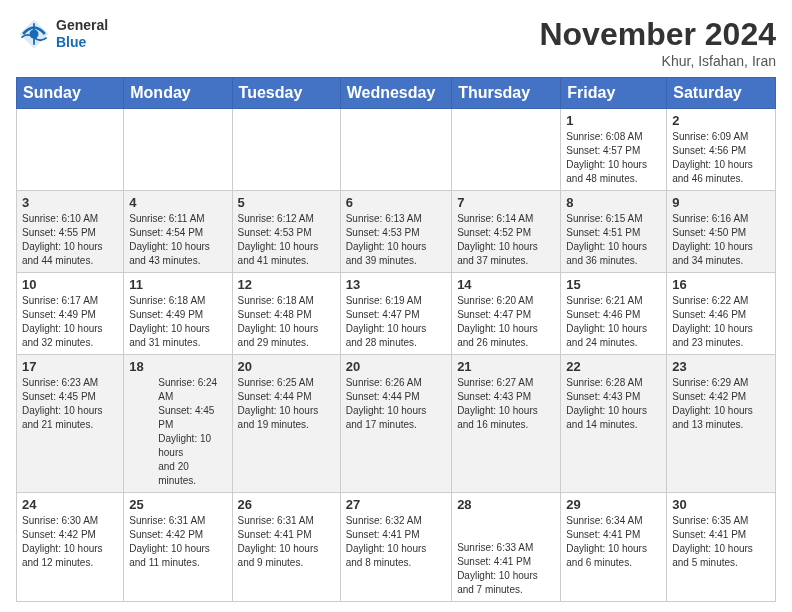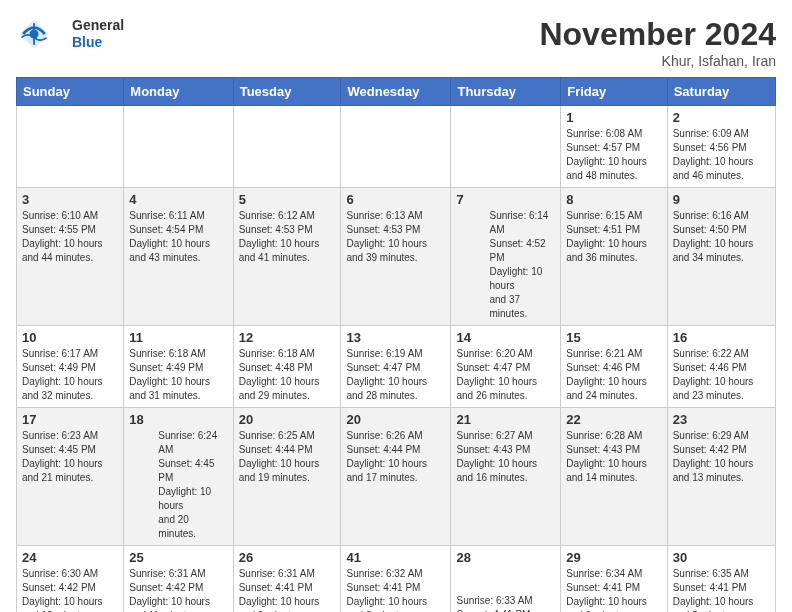--- a/index.html
+++ b/index.html
@@ -12,21 +12,21 @@
     }
     .header {
       display: flex;
       justify-content: space-between;
       align-items: flex-start;
       margin-bottom: 8px;
     }
     .logo {
       display: flex;
       align-items: center;
-      gap: 20px;
+      gap: 4px;
     }
     .logo-text {
       font-size: 14px;
       font-weight: bold;
       color: #333;
       line-height: 1.2;
     }
     .logo-blue { color: #1a6bb5; }
     .logo-icon {
       width: 36px;
@@ -46,21 +46,21 @@
     }
     .calendar {
       width: 100%;
       border-collapse: collapse;
     }
     .calendar th {
       background-color: #4472c4;
       color: #fff;
       text-align: left;
       padding: 6px 6px;
-      font-size: 13px;
+      font-size: 16px;
       border: 1px solid #3a63b0;
     }
     .calendar td {
       vertical-align: top;
       padding: 4px 5px;
       border: 1px solid #ccc;
       font-size: 10.5px;
       color: #333;
       width: 113px;
       min-height: 80px;
@@ -167,21 +167,21 @@
         </td>
         <td>
           <span class="day-num">6</span>
           <div class="day-info" style="white-space: pre-line;">Sunrise: 6:13 AM
 Sunset: 4:53 PM
 Daylight: 10 hours
 and 39 minutes.</div>
         </td>
         <td>
           <span class="day-num">7</span>
-          <div class="day-info" style="white-space: pre-line; margin-left: 33px;">Sunrise: 6:14 AM
+          <div class="day-info" style="white-space: pre-line;">Sunrise: 6:14 AM
 Sunset: 4:52 PM
 Daylight: 10 hours
 and 37 minutes.</div>
         </td>
         <td>
           <span class="day-num">8</span>
           <div class="day-info" style="white-space: pre-line;">Sunrise: 6:15 AM
 Sunset: 4:51 PM
 Daylight: 10 hours
 and 36 minutes.</div>
@@ -312,21 +312,21 @@
 and 11 minutes.</div>
         </td>
         <td>
           <span class="day-num">26</span>
           <div class="day-info" style="white-space: pre-line;">Sunrise: 6:31 AM
 Sunset: 4:41 PM
 Daylight: 10 hours
 and 9 minutes.</div>
         </td>
         <td>
-          <span class="day-num">41</span>
+          <span class="day-num">27</span>
           <div class="day-info" style="white-space: pre-line;">Sunrise: 6:32 AM
 Sunset: 4:41 PM
 Daylight: 10 hours
 and 8 minutes.</div>
         </td>
         <td>
           <span class="day-num">28</span>
           <div class="day-info" style="white-space: pre-line; margin-top: 29px;">Sunrise: 6:33 AM
 Sunset: 4:41 PM
 Daylight: 10 hours

